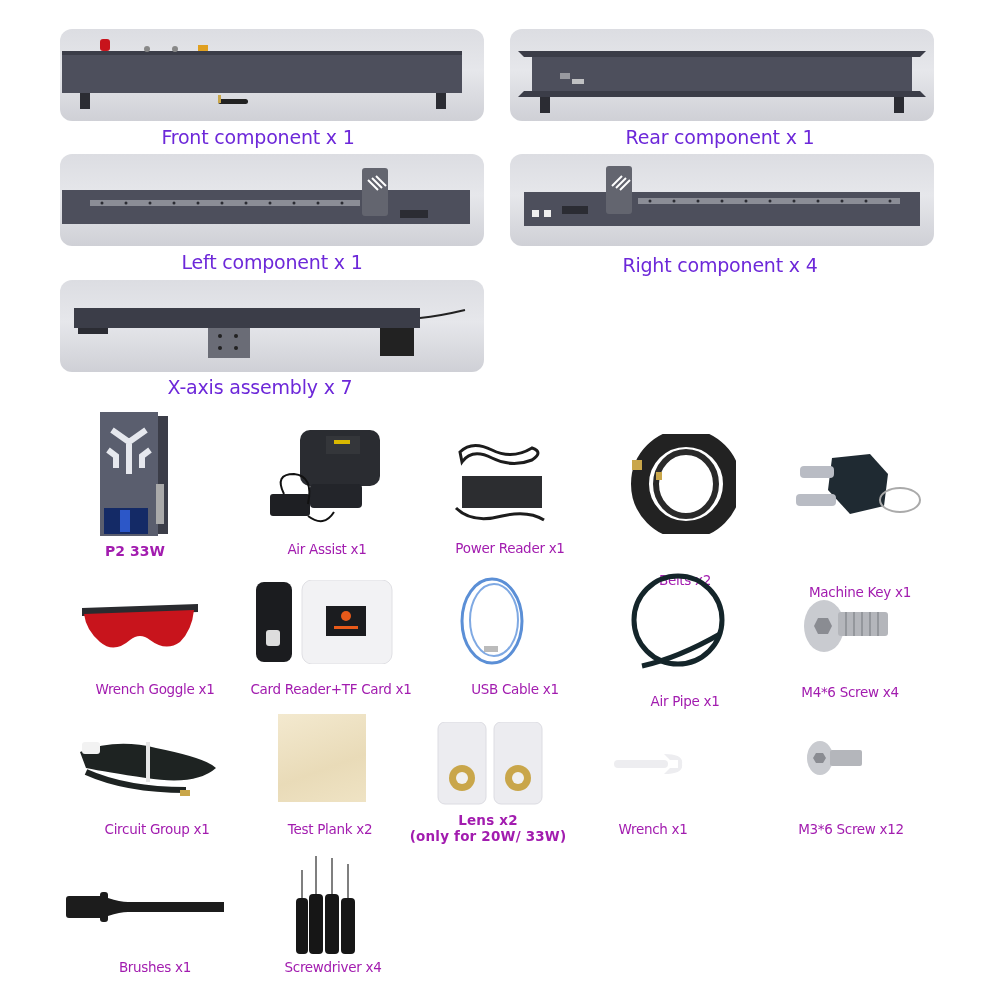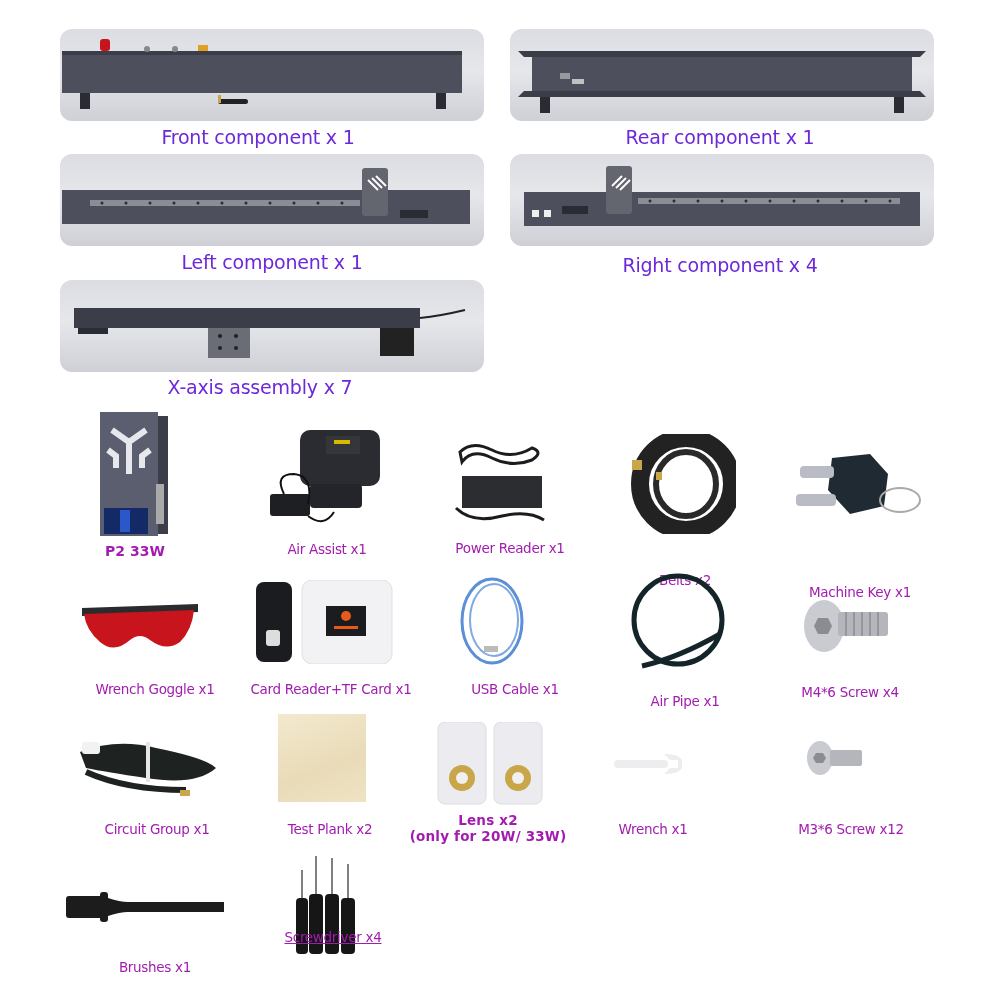--- a/index.html
+++ b/index.html
@@ -311,13 +311,13 @@
     <line x1="8" y1="14" x2="8" y2="44" stroke="#555" stroke-width="1.5"></line>
     <line x1="22" y1="0" x2="22" y2="40" stroke="#555" stroke-width="1.5"></line>
     <line x1="38" y1="2" x2="38" y2="40" stroke="#555" stroke-width="1.5"></line>
     <line x1="54" y1="8" x2="54" y2="44" stroke="#555" stroke-width="1.5"></line>
     <rect x="2" y="42" width="12" height="56" rx="4" fill="#161616"></rect>
     <rect x="15" y="38" width="14" height="60" rx="4" fill="#161616"></rect>
     <rect x="31" y="38" width="14" height="60" rx="4" fill="#161616"></rect>
     <rect x="47" y="42" width="14" height="56" rx="4" fill="#161616"></rect>
   </svg>
 </div>
-<div class="label" style="left:270px;top:929px;width:126px;text-decoration:underline;">Screwdriver x4</div>
+<div class="label" style="left:270px;top:959px;width:126px;">Screwdriver x4</div>
 
 </body></html>

